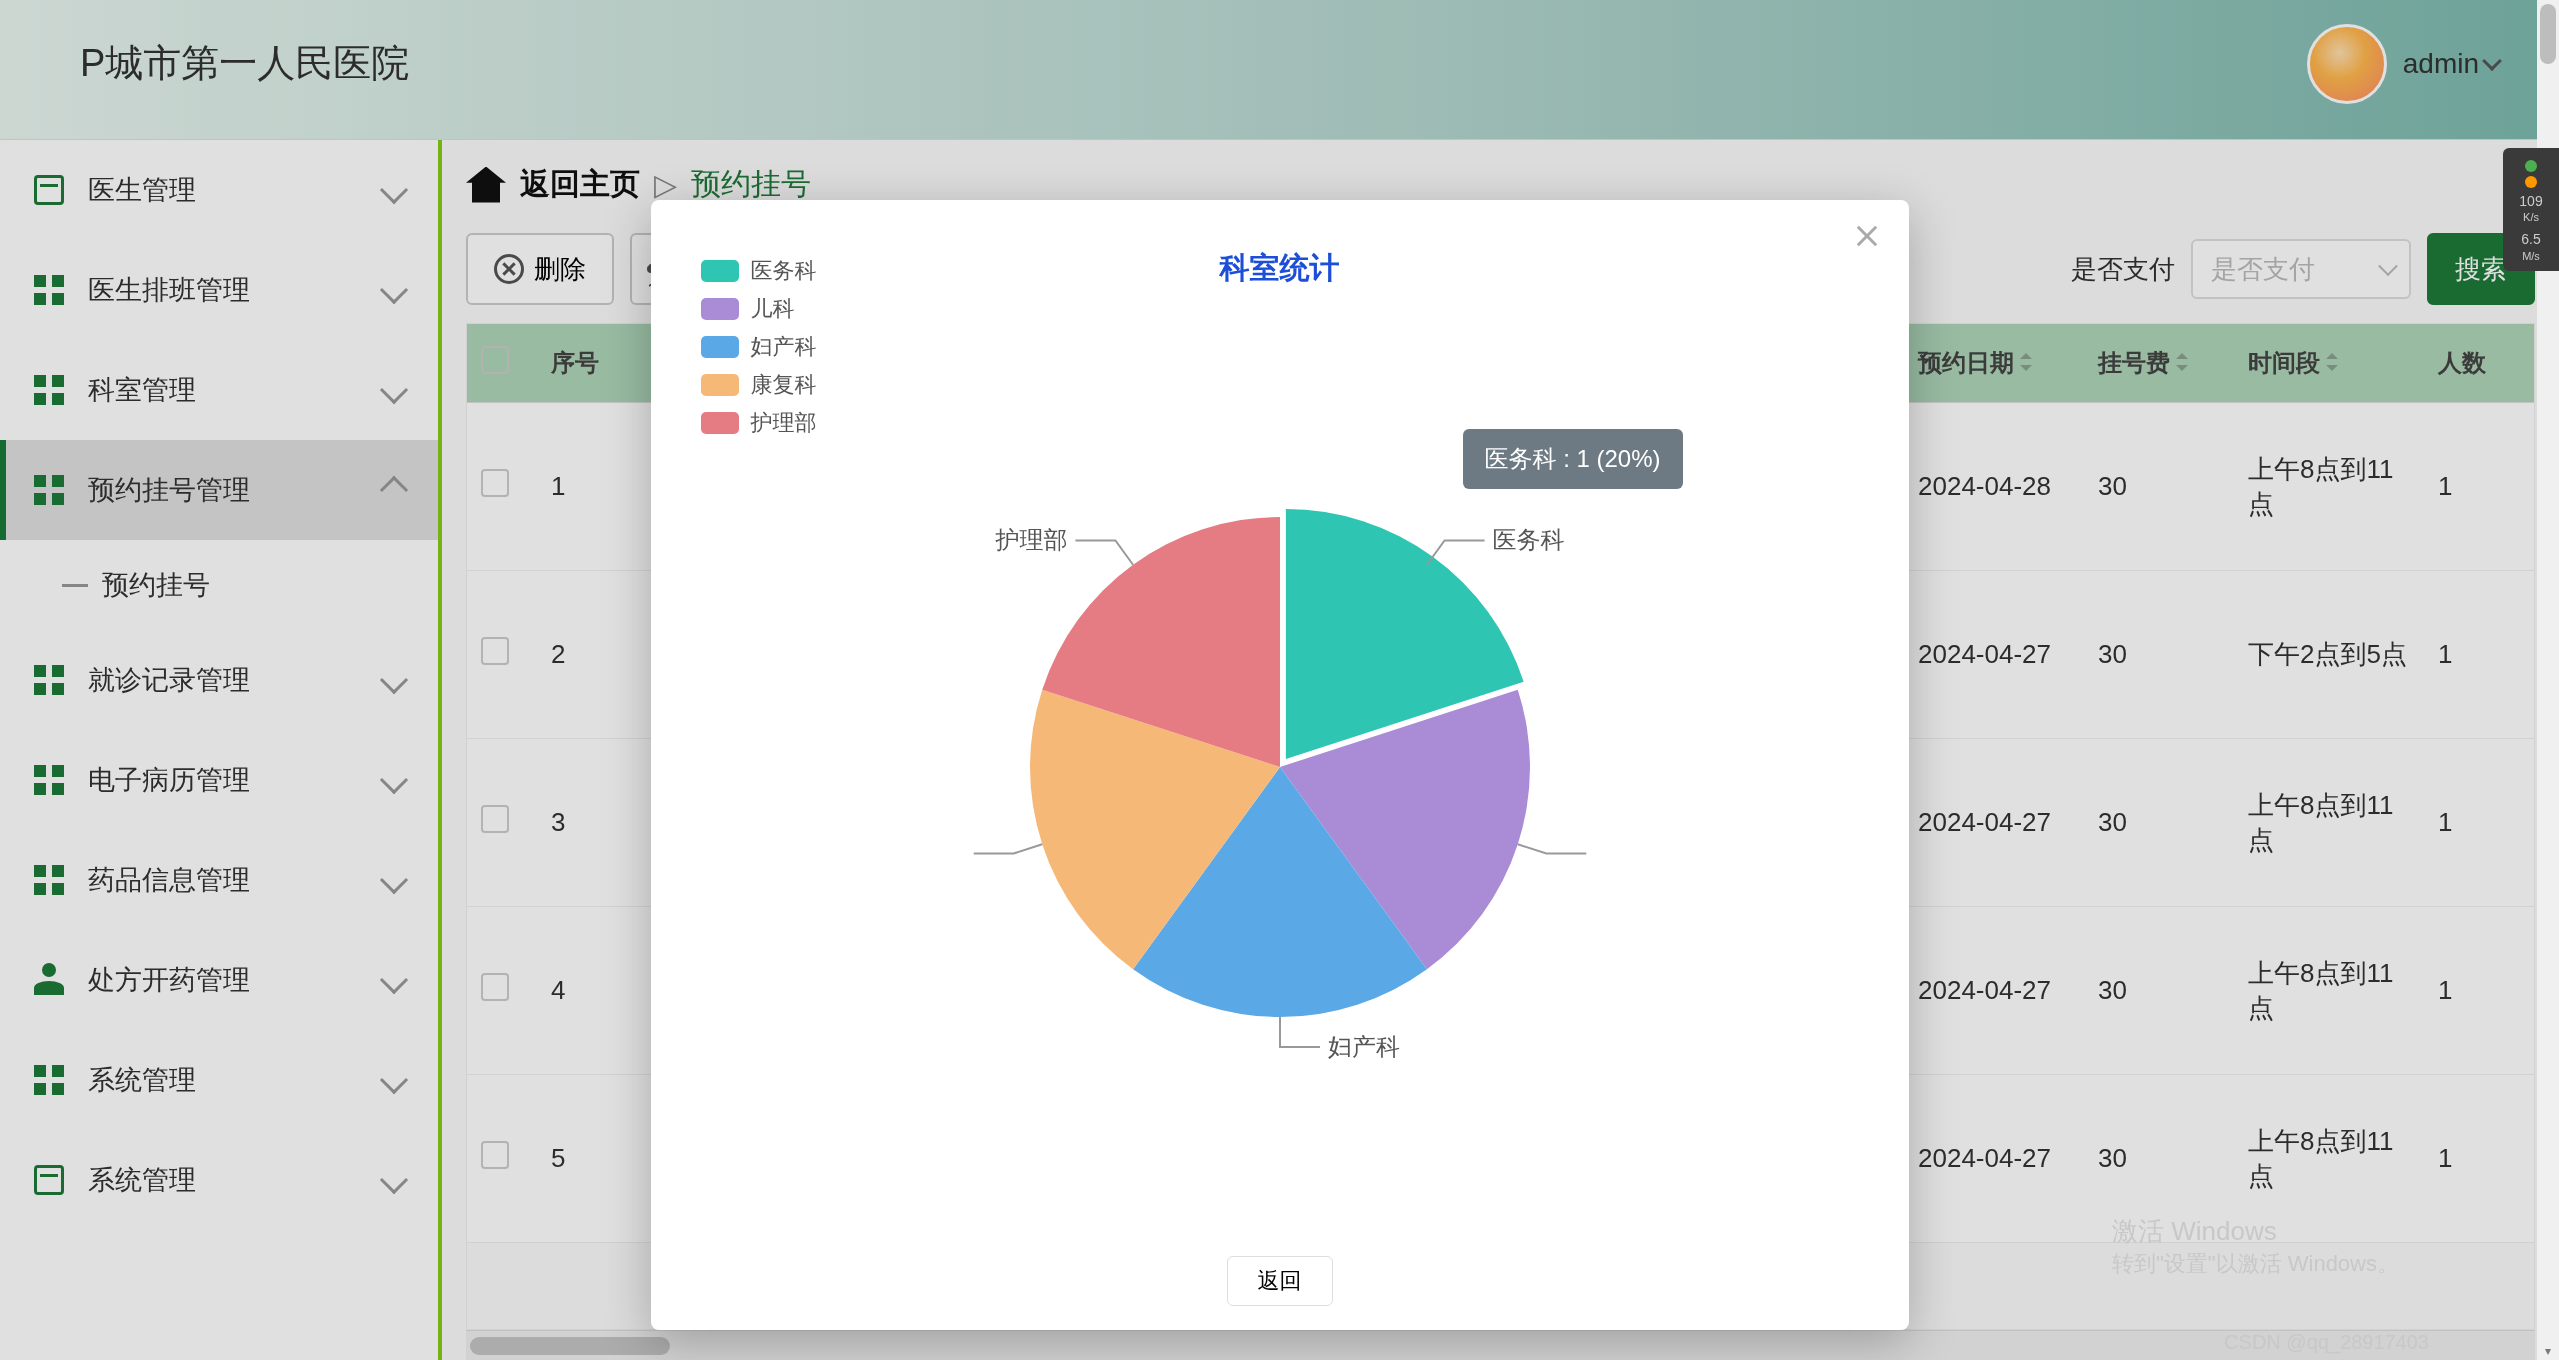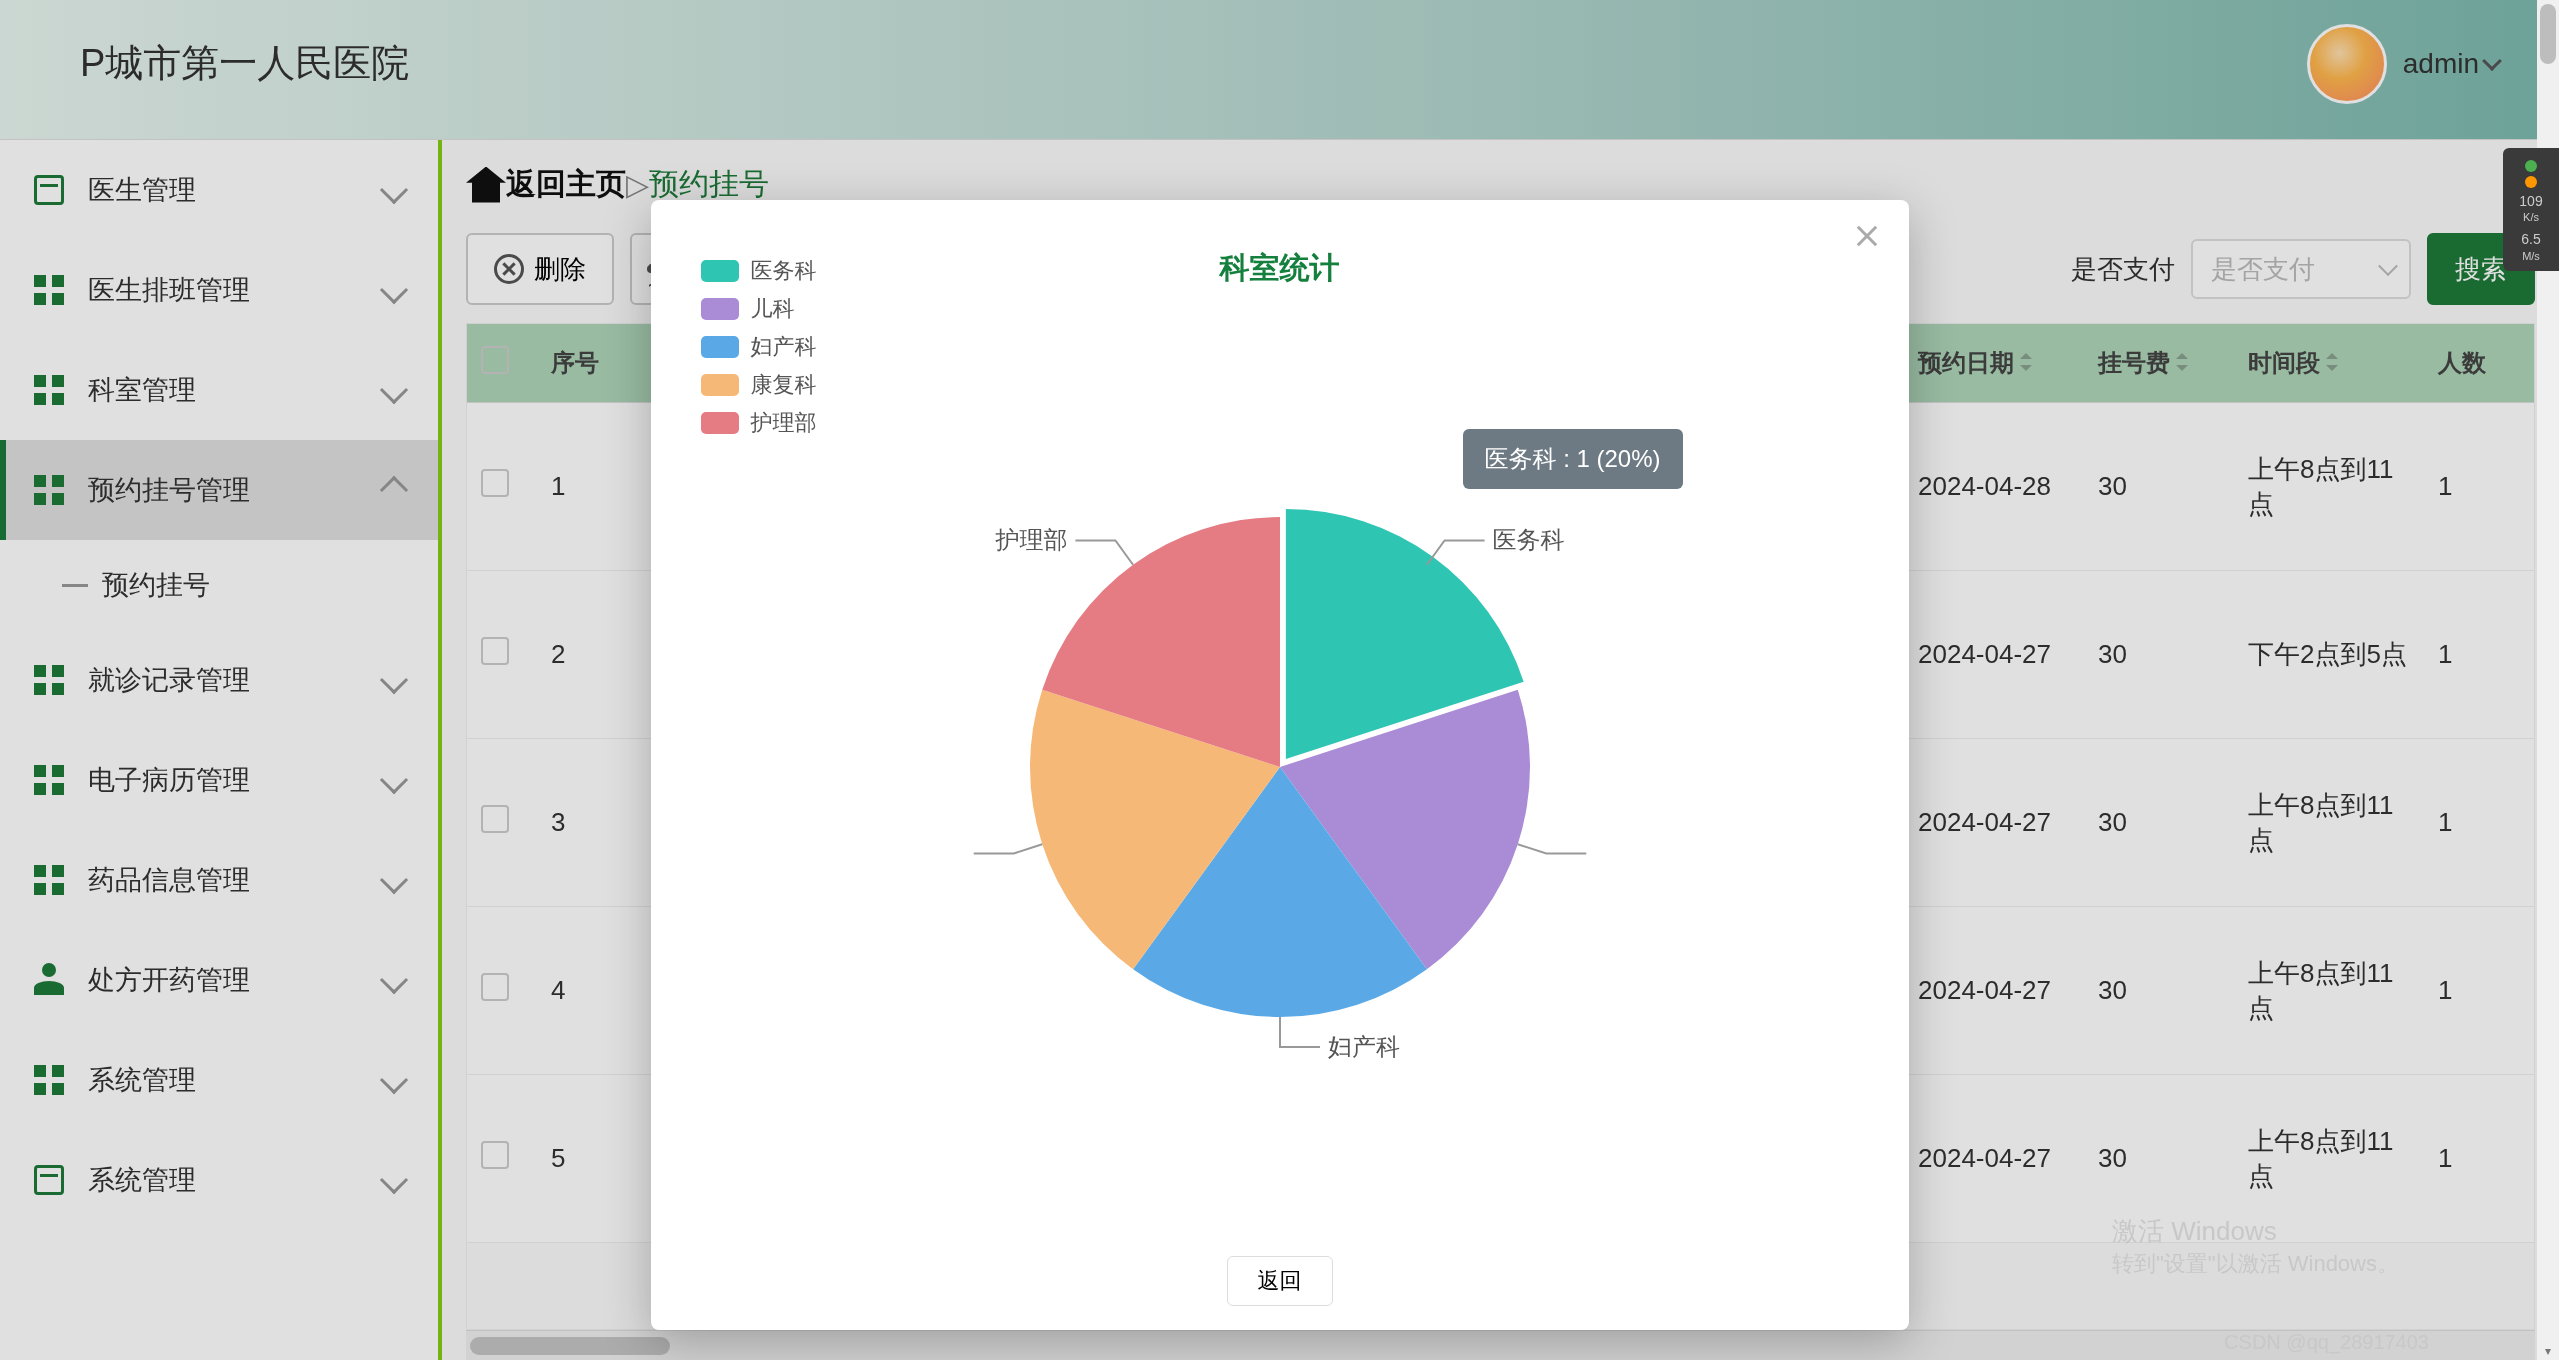--- a/index.html
+++ b/index.html
@@ -26,21 +26,21 @@
                        linear-gradient(#1e7a3a,#1e7a3a) 0 100%/12px 12px no-repeat,
                        linear-gradient(#1e7a3a,#1e7a3a) 100% 100%/12px 12px no-repeat; }
   .i-doc { border: 3px solid #1e7a3a; border-radius: 3px; position: relative; }
   .i-doc::after { content:""; position:absolute; left:4px; right:4px; top:5px; height:3px; background:#1e7a3a; box-shadow:0 6px 0 #1e7a3a, 0 12px 0 #1e7a3a; }
   .i-user { border-radius: 50% 50% 0 0; background: #1e7a3a; height: 14px; margin-top: 16px; position: relative; }
   .i-user::before { content:""; position:absolute; top:-18px; left:50%; transform:translateX(-50%); width:14px; height:14px; border-radius:50%; background:#1e7a3a; }
   .i-card { border:3px solid #1e7a3a; border-radius:4px; position:relative; }
   .i-card::after{ content:""; position:absolute; left:3px; right:3px; top:6px; height:3px; background:#1e7a3a; }
 
   .main { flex: 1; padding: 24px 24px 0 24px; background: #fbfbfb; display:flex; flex-direction:column; min-width:0; }
-  .breadcrumb { display: flex; align-items: center; font-size: 30px; color: #111; font-weight:600; margin-bottom: 28px; }
+  .breadcrumb { display: flex; align-items: center; gap: 14px; font-size: 30px; color: #111; font-weight:600; margin-bottom: 28px; }
   .breadcrumb .home { width: 40px; height: 36px; background: #111; clip-path: polygon(50% 0,100% 45%,85% 45%,85% 100%,15% 100%,15% 45%,0 45%); }
   .breadcrumb .sep { color: #888; font-weight:400; }
   .breadcrumb .cur { color: #1e7a3a; font-weight:400; }
 
   .toolbar { display: flex; align-items: center; gap: 16px; margin-bottom: 18px; }
   .btn { display:inline-flex; align-items:center; gap:10px; height:72px; padding:0 26px; border:2px solid #ccc; border-radius:6px; background:#fff; font-size:26px; cursor:pointer; }
   .btn.square { width:60px; padding:0; justify-content:center; }
   .spacer { flex:1; }
   .filter-label { font-size:26px; color:#333; margin-left:18px; }
   .select { height:60px; border:2px solid #ddd; border-radius:6px; background:#fff; padding:0 40px 0 18px; font-size:26px; color:#bbb; display:flex; align-items:center; min-width:220px; position:relative; }
@@ -65,21 +65,21 @@
 
   .scrollbar-x { height:30px; background:#f0f0f0; border-top:1px solid #ddd; position:relative;}
   .scrollbar-x .thumb-x{ position:absolute; left:4px; top:6px; height:18px; width:200px; background:#c4c4c4; border-radius:9px;}
 
   
   .mask { position:absolute; inset:0; background:rgba(0,0,0,0.12); display:flex; align-items:flex-start; justify-content:center; padding-top:200px; }
   .dialog { width:1258px; height:1130px; background:#fff; border-radius:8px; box-shadow:0 12px 48px rgba(0,0,0,0.25); position:relative; padding:48px 32px 24px; display:flex; flex-direction:column; }
   .dialog .close { position:absolute; top:22px; right:28px; width:28px; height:28px; cursor:pointer; }
   .dialog .close::before,.dialog .close::after{ content:""; position:absolute; left:50%; top:50%; width:26px; height:3px; background:#aaa; transform:translate(-50%,-50%) rotate(45deg);}
   .dialog .close::after{ transform:translate(-50%,-50%) rotate(-45deg);}
-  .chart-title { text-align:center; font-size:30px; font-weight:600; color:#15803d; }
+  .chart-title { text-align:center; font-size:30px; font-weight:600; color:#1d4ed8; }
   .legend { position:absolute; top:56px; left:50px; font-size:22px; color:#555; }
   .legend-row { display:flex; align-items:center; gap:12px; margin-bottom:8px;}
   .legend-sw { width:38px; height:22px; border-radius:5px; }
   .pie-area { flex:1; display:flex; align-items:center; justify-content:center; position:relative; }
   .dialog-footer { display:flex; justify-content:center; padding-top:12px; }
   .btn-plain { height:50px; padding:0 30px; border:1px solid #ddd; border-radius:6px; background:#fff; font-size:22px; cursor:pointer; }
   .tooltip { position:absolute; background:#6e7a83; color:#fff; font-size:24px; padding:14px 22px; border-radius:6px; white-space:nowrap; }
 
   
   .netmeter { position:absolute; right:0; top:148px; width:56px; background:#3a3a3a; color:#ccc; font-size:14px; text-align:center; padding:8px 2px; border-radius:6px 0 0 6px; line-height:1.3;}

